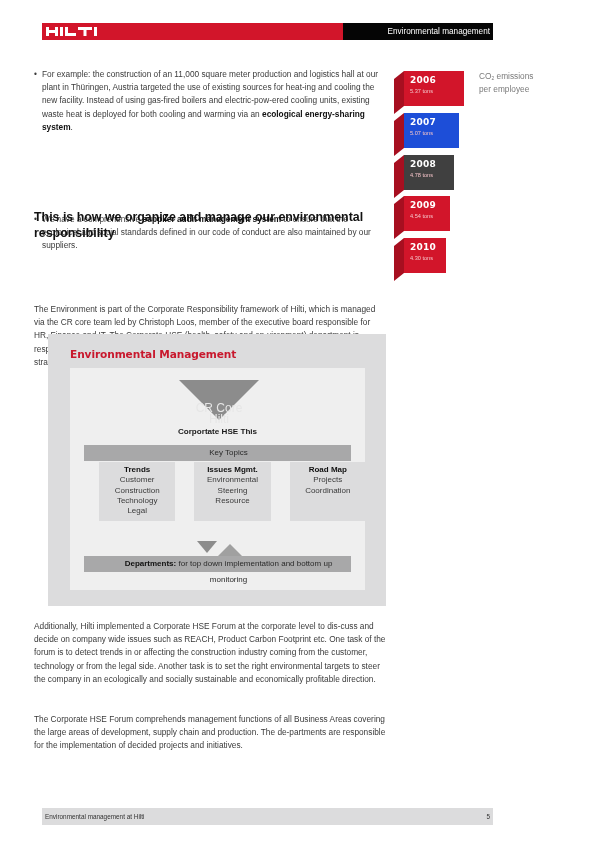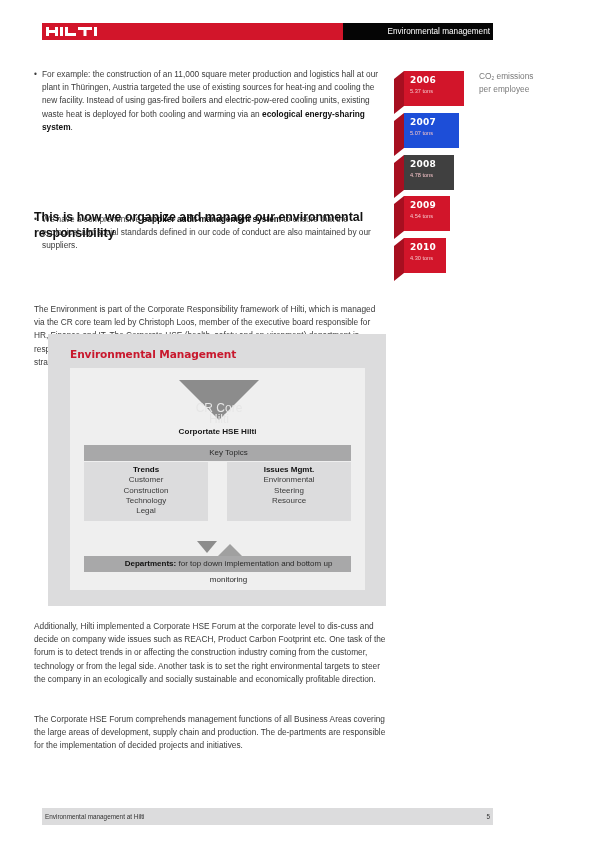--- a/index.html
+++ b/index.html
@@ -40,21 +40,21 @@
     .diagram-title { position: absolute; left: 22px; top: 14px; font-size: 10.6px; font-weight: bold; color: #c8182d; font-family: "DejaVu Sans", sans-serif; letter-spacing: -0.1px; }
     .inner { position: absolute; left: 22px; top: 34px; width: 295px; height: 222px; background: #efefef; }
     .tri-down { position: absolute; left: 109px; top: 12px; width: 0; height: 0; border-left: 40px solid transparent; border-right: 40px solid transparent; border-top: 40px solid #8c8c8c; }
     .tri-text { position: absolute; left: 109px; top: 15px; width: 80px; text-align: center; color: #e6e6e6; font-size: 12px; line-height: 10.5px; margin-top: 20px; }
     .forum { position: absolute; left: 0; top: 59px; width: 100%; text-align: center; font-size: 8.1px; font-weight: bold; color: #1a1a1a; }
     .bar { position: absolute; left: 14px; width: 267px; height: 16px; background: #a8a8a9; text-align: center; line-height: 16px; font-size: 8px; color: #2a2a2a; padding-left: 22px; }
     .keytopics { top: 77px; }
     .times { top: 154px; }
     .depts { top: 188px; line-height: 16px; }
     .depts b { color: #111; margin-top: 14px; }
-    .cols { position: absolute; left: 14px; top: 94px; width: 267px; height: 59px; display: flex; gap: 19px; }
+    .cols { position: absolute; left: 29px; top: 94px; width: 267px; height: 59px; display: flex; gap: 19px; }
     .col { flex: 1; background: #dcdcdd; text-align: center; font-size: 8px; line-height: 10.3px; padding-top: 3px; color: #3a3a3a; }
     .col .col-h { font-weight: bold; color: #111; }
     .arrow-down { position: absolute; left: 127px; top: 173px; width: 0; height: 0; border-left: 10px solid transparent; border-right: 10px solid transparent; border-top: 12px solid #8c8c8c; }
     .arrow-up { position: absolute; left: 148px; top: 176px; width: 0; height: 0; border-left: 12px solid transparent; border-right: 12px solid transparent; border-bottom: 12px solid #a0a0a0; }
 
     
     .footer { position: absolute; left: 42px; top: 808px; width: 451px; height: 17px; background: #dcdcdd; font-size: 6.4px; line-height: 17px; color: #333; }
     .footer-left { position: absolute; left: 3px; top: 0; }
     .footer-right { position: absolute; right: 3px; top: 0; }
   </style>
@@ -144,35 +144,40 @@
     </div>
   </div>
 
 <div class="diagram">
   <div class="diagram-title">Environmental Management</div>
   <div class="inner">
     <div class="tri-down"></div>
     <div class="tri-text">
       <span>CR Core</span><br><span>Hilti</span>
     </div>
-    <div class="forum">Corportate HSE Hilti</div>
+    <div class="forum">Corportate HSE This</div>
     <div class="bar keytopics">Key Topics</div>
     <div class="cols">
       <div class="col">
         <div class="col-h">Trends</div>
         <div>Customer</div>
         <div>Construction</div>
         <div>Technology</div>
         <div>Legal</div>
       </div>
       <div class="col">
         <div class="col-h">Issues Mgmt.</div>
         <div>Environmental</div>
         <div>Steering</div>
         <div>Resource</div>
+      </div>
+      <div class="col">
+        <div class="col-h">Road Map</div>
+        <div>Projects</div>
+        <div>Coordination</div>
       </div>
     </div>
     <div class="arrow-down"></div>
     <div class="arrow-up"></div>
     <div class="bar depts"><b>Departments:</b><span> for top down implementation and bottom up monitoring</span></div>
   </div>
 </div>
 
 <p class="text-col p4">Additionally, Hilti implemented a Corporate HSE Forum at the corporate level to dis-cuss and decide on company wide issues such as REACH, Product Carbon Footprint etc. One task of the forum is to detect trends in or affecting the construction industry coming from the customer, technology or from the legal side. Another task is to set the right environmental targets to steer the company in an ecologically and socially sustainable and economically profitable direction.</p>
 <p class="text-col p5">The Corporate HSE Forum comprehends management functions of all Business Areas covering the large areas of development, supply chain and production. The de-partments are responsible for the implementation of decided projects and initiatives.</p>

